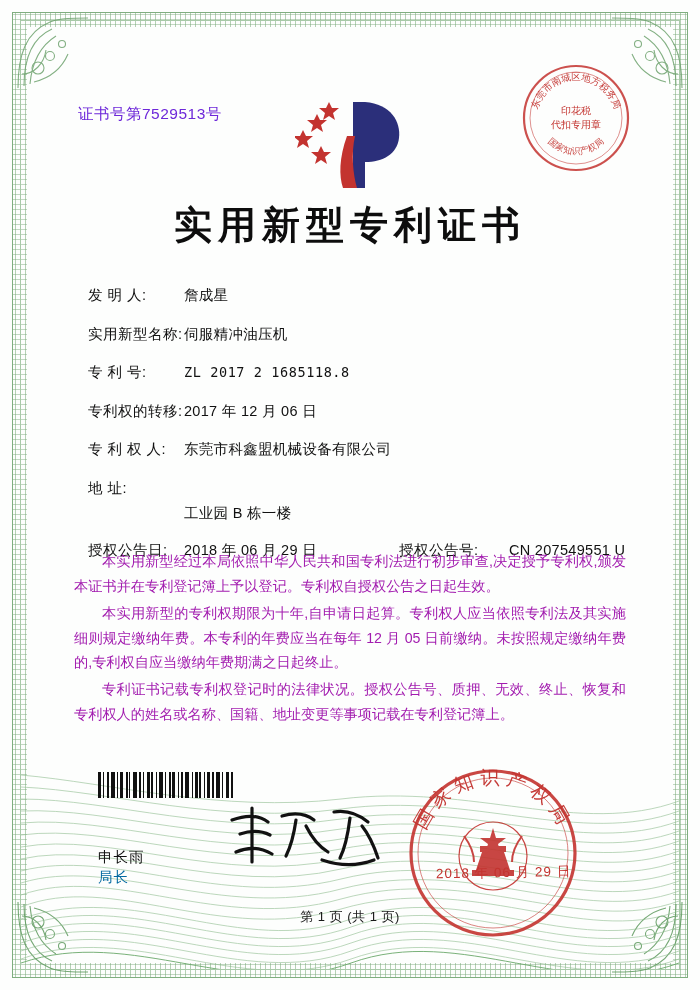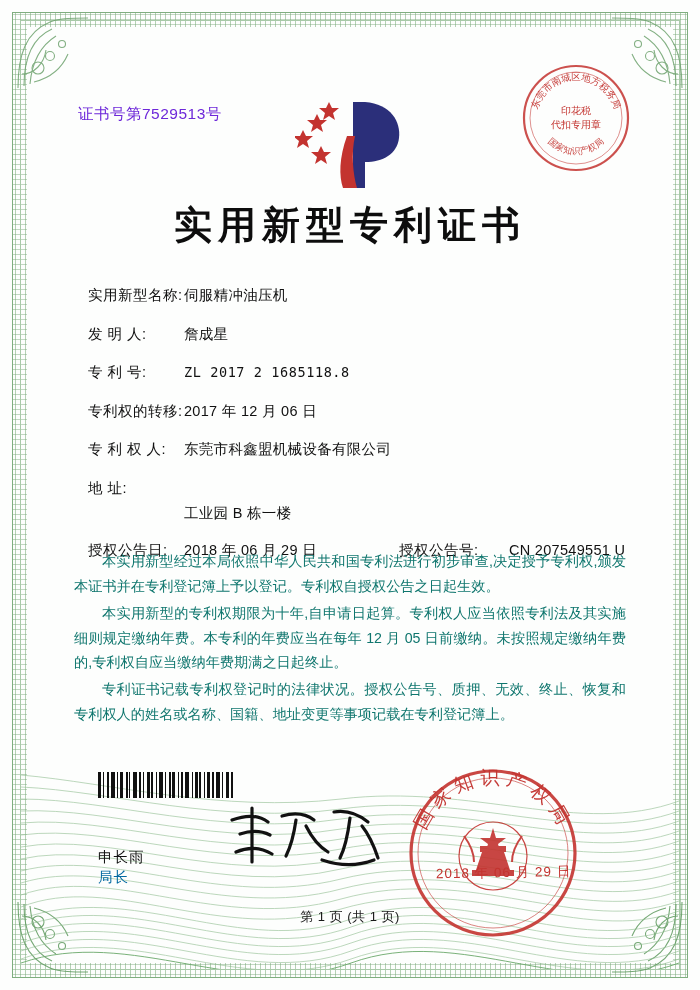--- a/index.html
+++ b/index.html
@@ -137,21 +137,21 @@
   }
 
   
   .paras {
     position: absolute;
     left: 74px;
     top: 549px;
     width: 552px;
     font-size: 14.2px;
     line-height: 1.75;
-    color: #0f766e;
+    color: #a21caf;
     text-align: justify;
   }
   .paras p {
     margin: 0 0 2px 0;
     text-indent: 28px;
   }
 
   
   .barcode {
     position: absolute;
@@ -325,26 +325,26 @@
       <textPath href="#taxArcBottom" startOffset="50%" text-anchor="middle">国家知识产权局</textPath>
     </text>
     <text x="56" y="52" font-size="10" fill="#c3332f" text-anchor="middle" font-family="DejaVu Sans, sans-serif">印花税</text>
     <text x="56" y="66" font-size="10" fill="#c3332f" text-anchor="middle" font-family="DejaVu Sans, sans-serif">代扣专用章</text>
   </svg>
 
   <div class="main-title">实用新型专利证书</div>
 
   <div class="fields">
     <div class="frow">
+      <div class="flabel">发 明 人:</div>
+      <div class="fvalue">詹成星</div>
+    </div>
+    <div class="frow">
       <div class="flabel">实用新型名称:</div>
       <div class="fvalue">伺服精冲油压机</div>
-    </div>
-    <div class="frow">
-      <div class="flabel">发 明 人:</div>
-      <div class="fvalue">詹成星</div>
     </div>
     <div class="frow">
       <div class="flabel">专 利 号:</div>
       <div class="fvalue mono">ZL 2017 2 1685118.8</div>
     </div>
     <div class="frow">
       <div class="flabel">专利权的转移:</div>
       <div class="fvalue">2017 年 12 月 06 日</div>
     </div>
     <div class="frow">

